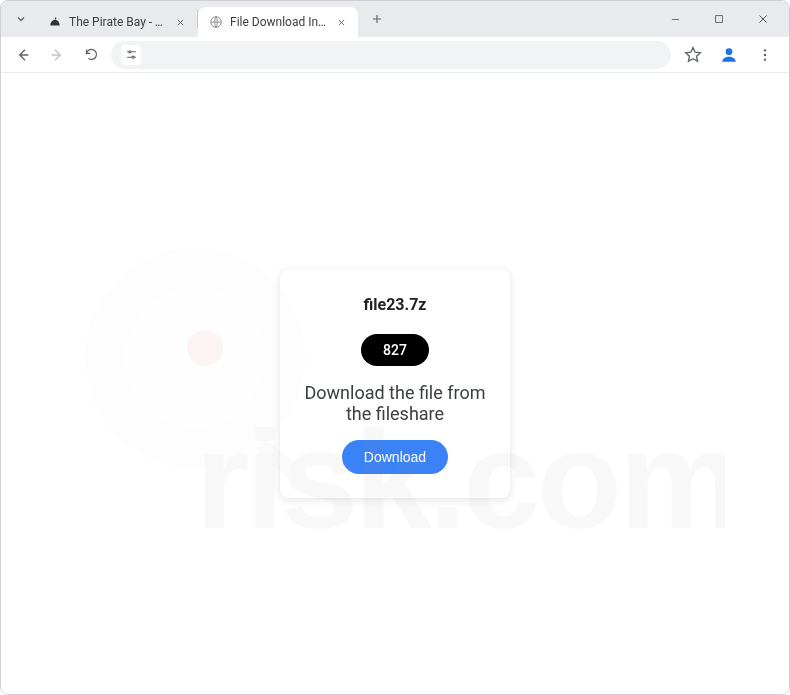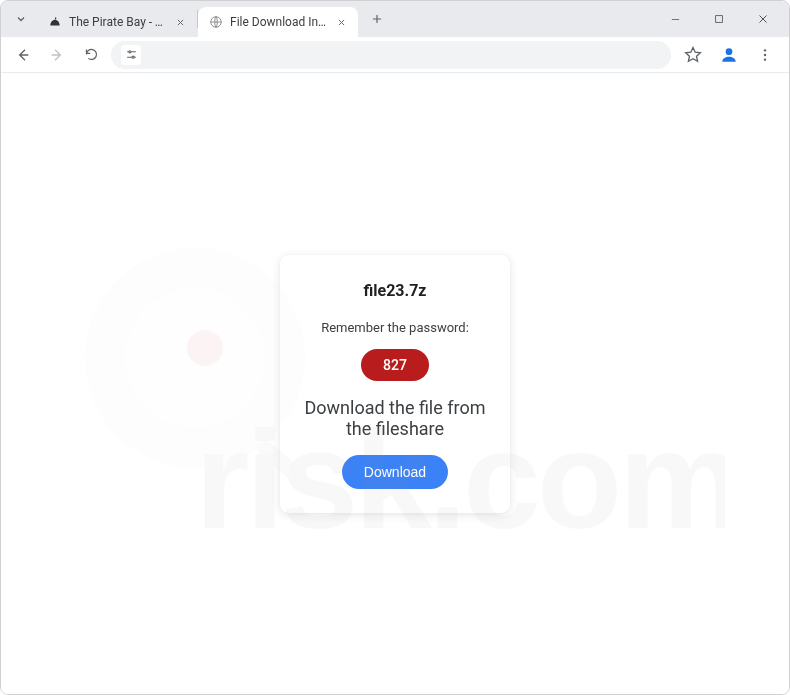--- a/index.html
+++ b/index.html
@@ -180,21 +180,21 @@
       color: #202124;
       margin-bottom: 20px;
     }
     .card-text {
       font-size: 13px;
       color: #3c4043;
       margin-bottom: 14px;
     }
     .pill {
       display: inline-block;
-      background: #b91c1c;
+      background: #000000;
       color: #fff;
       font-size: 14px;
       font-weight: 500;
       padding: 8px 22px;
       border-radius: 999px;
       margin-bottom: 16px;
     }
     .card-text2 {
       font-size: 18px;
       color: #3c4043;
@@ -346,19 +346,18 @@
         <circle cx="130" cy="180" r="110" fill="#bbb" opacity="0.6"></circle>
         <circle cx="130" cy="180" r="70" fill="#fff" opacity="0.6"></circle>
         <circle cx="140" cy="170" r="18" fill="#d55"></circle>
         <rect x="200" y="260" width="60" height="16" rx="8" transform="rotate(40 200 260)" fill="#bbb"></rect>
         <text x="130" y="350" font-size="140" font-weight="700" fill="#999" font-family="Arial" letter-spacing="-4">risk.com</text>
       </g>
     </svg>
 
     <div class="card">
       <div class="card-title">file23.7z</div>
-      <div class="card-text">Remember the password:</div>
       <div class="pill">827</div>
       <div class="card-text2">Download the file from the fileshare</div>
       <button class="download-btn">Download</button>
     </div>
   </div>
 </div>
 
 </body></html>

